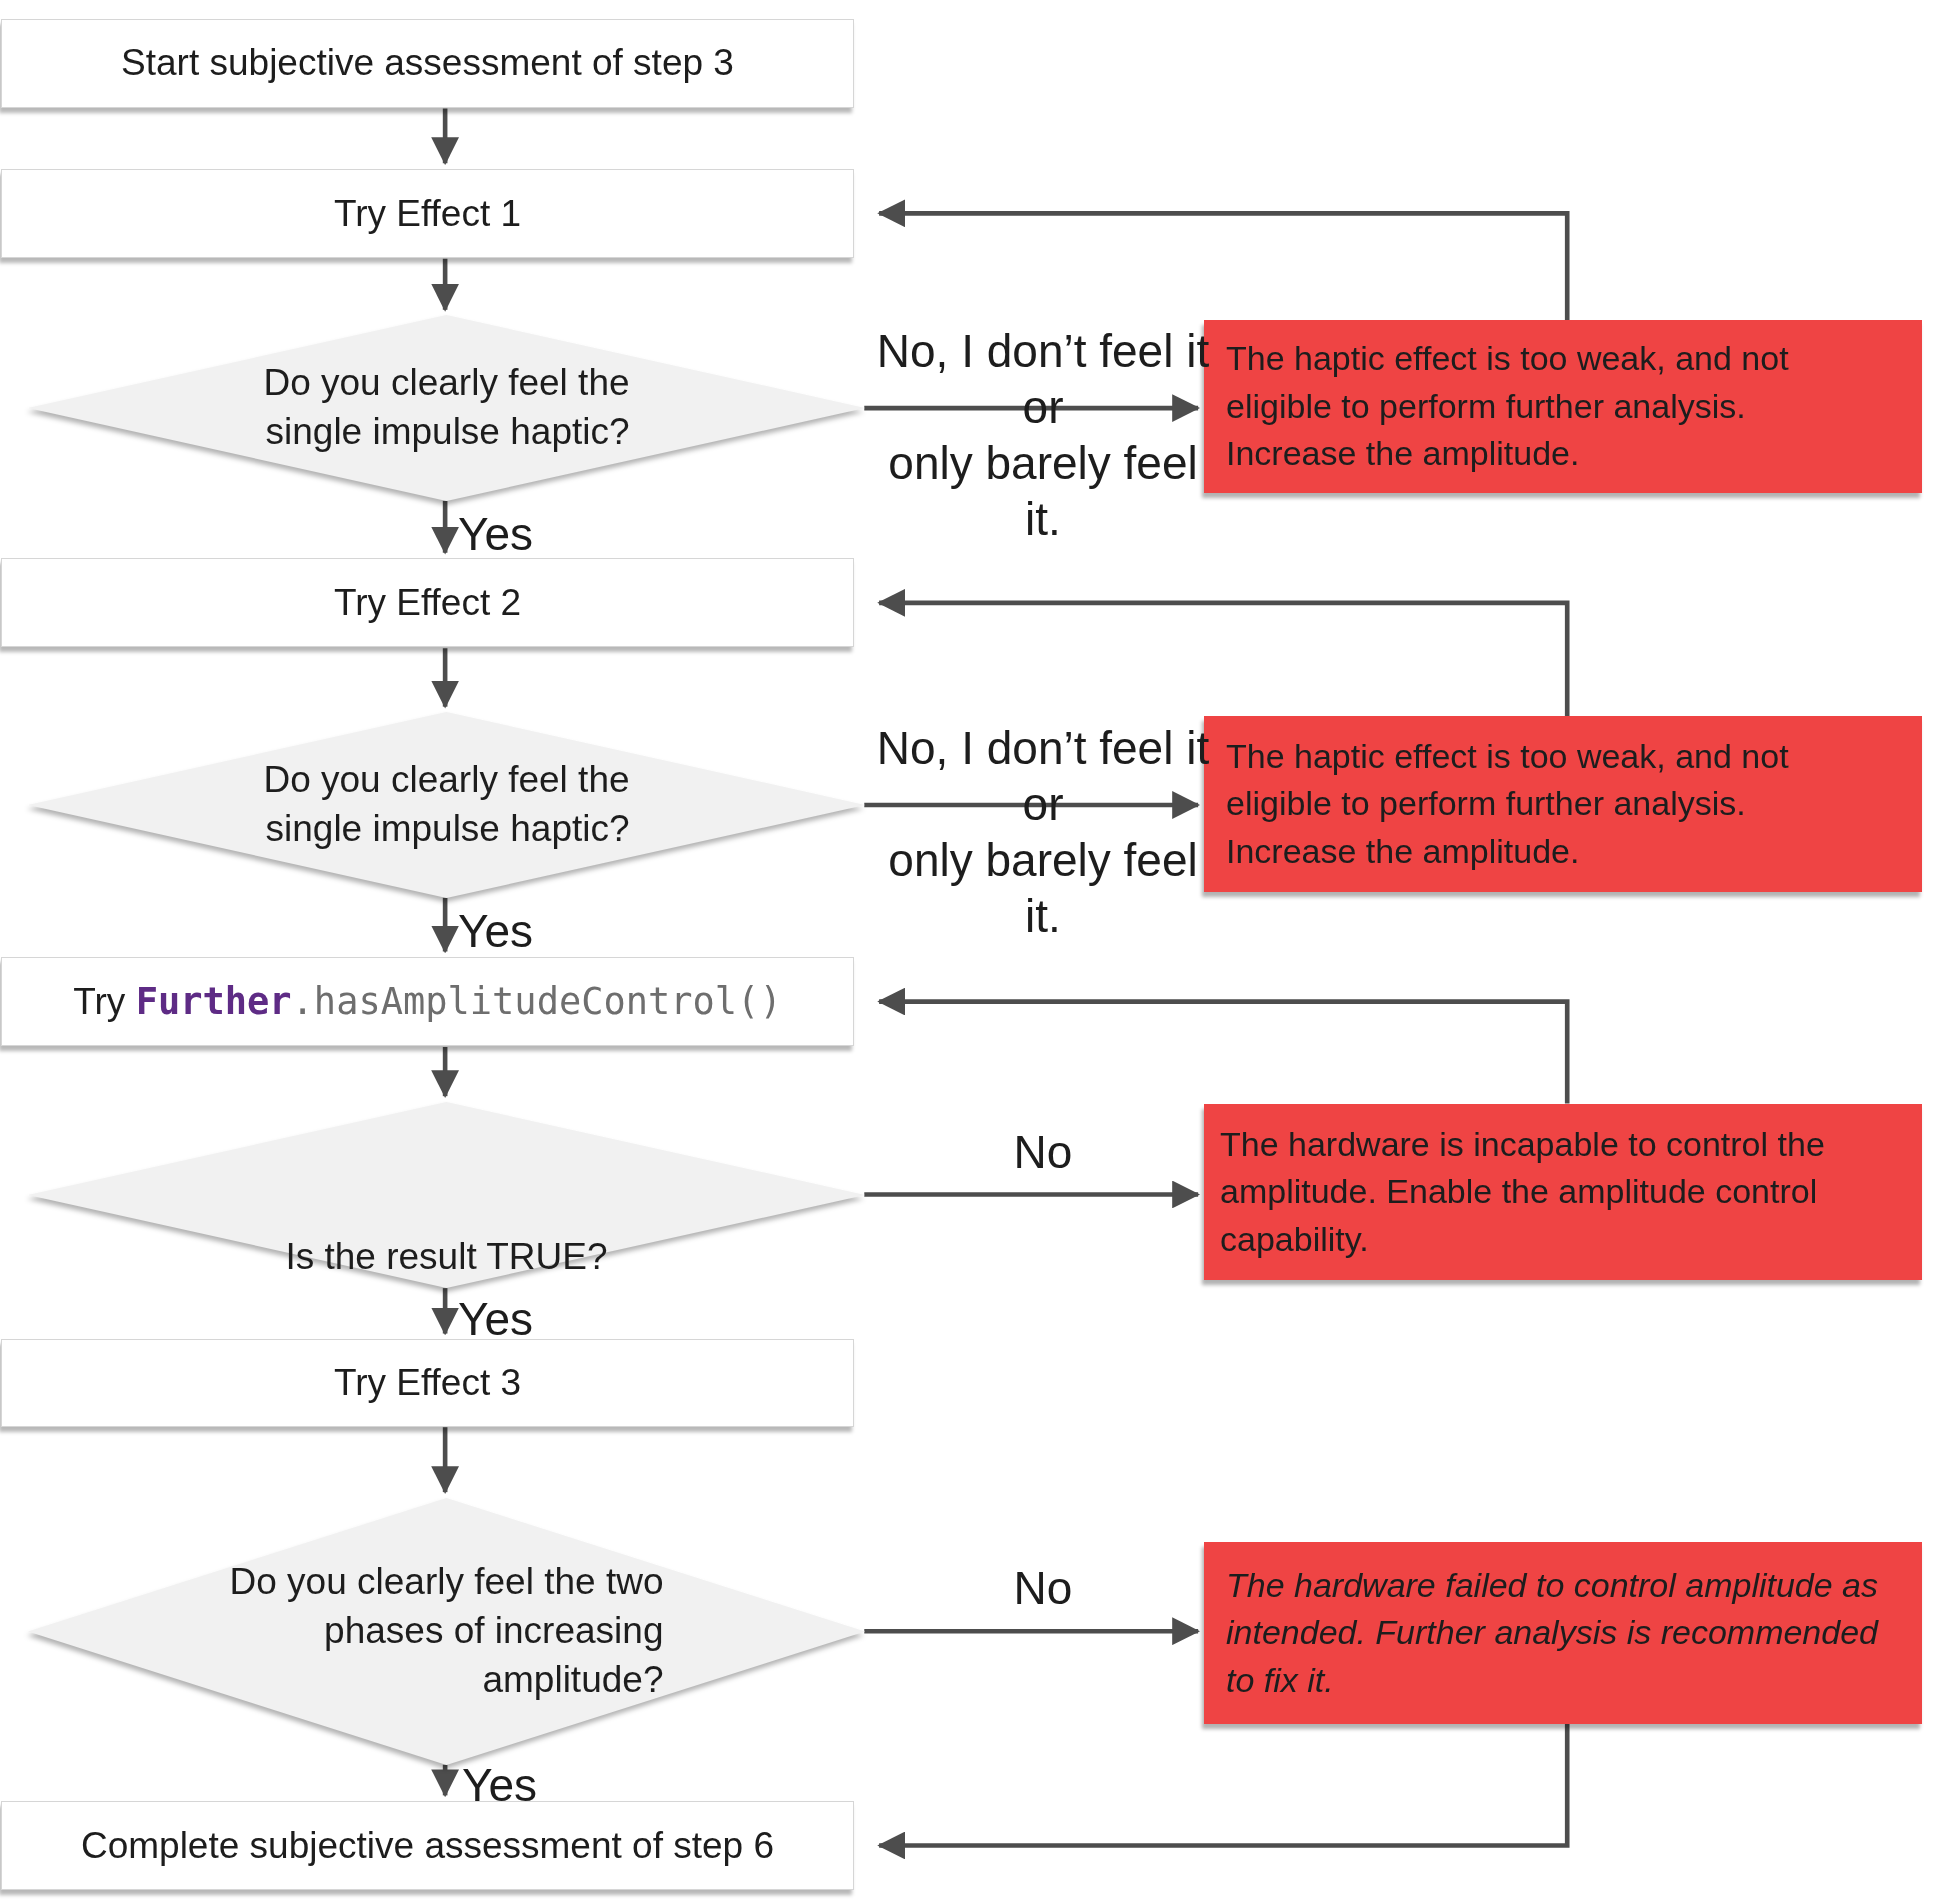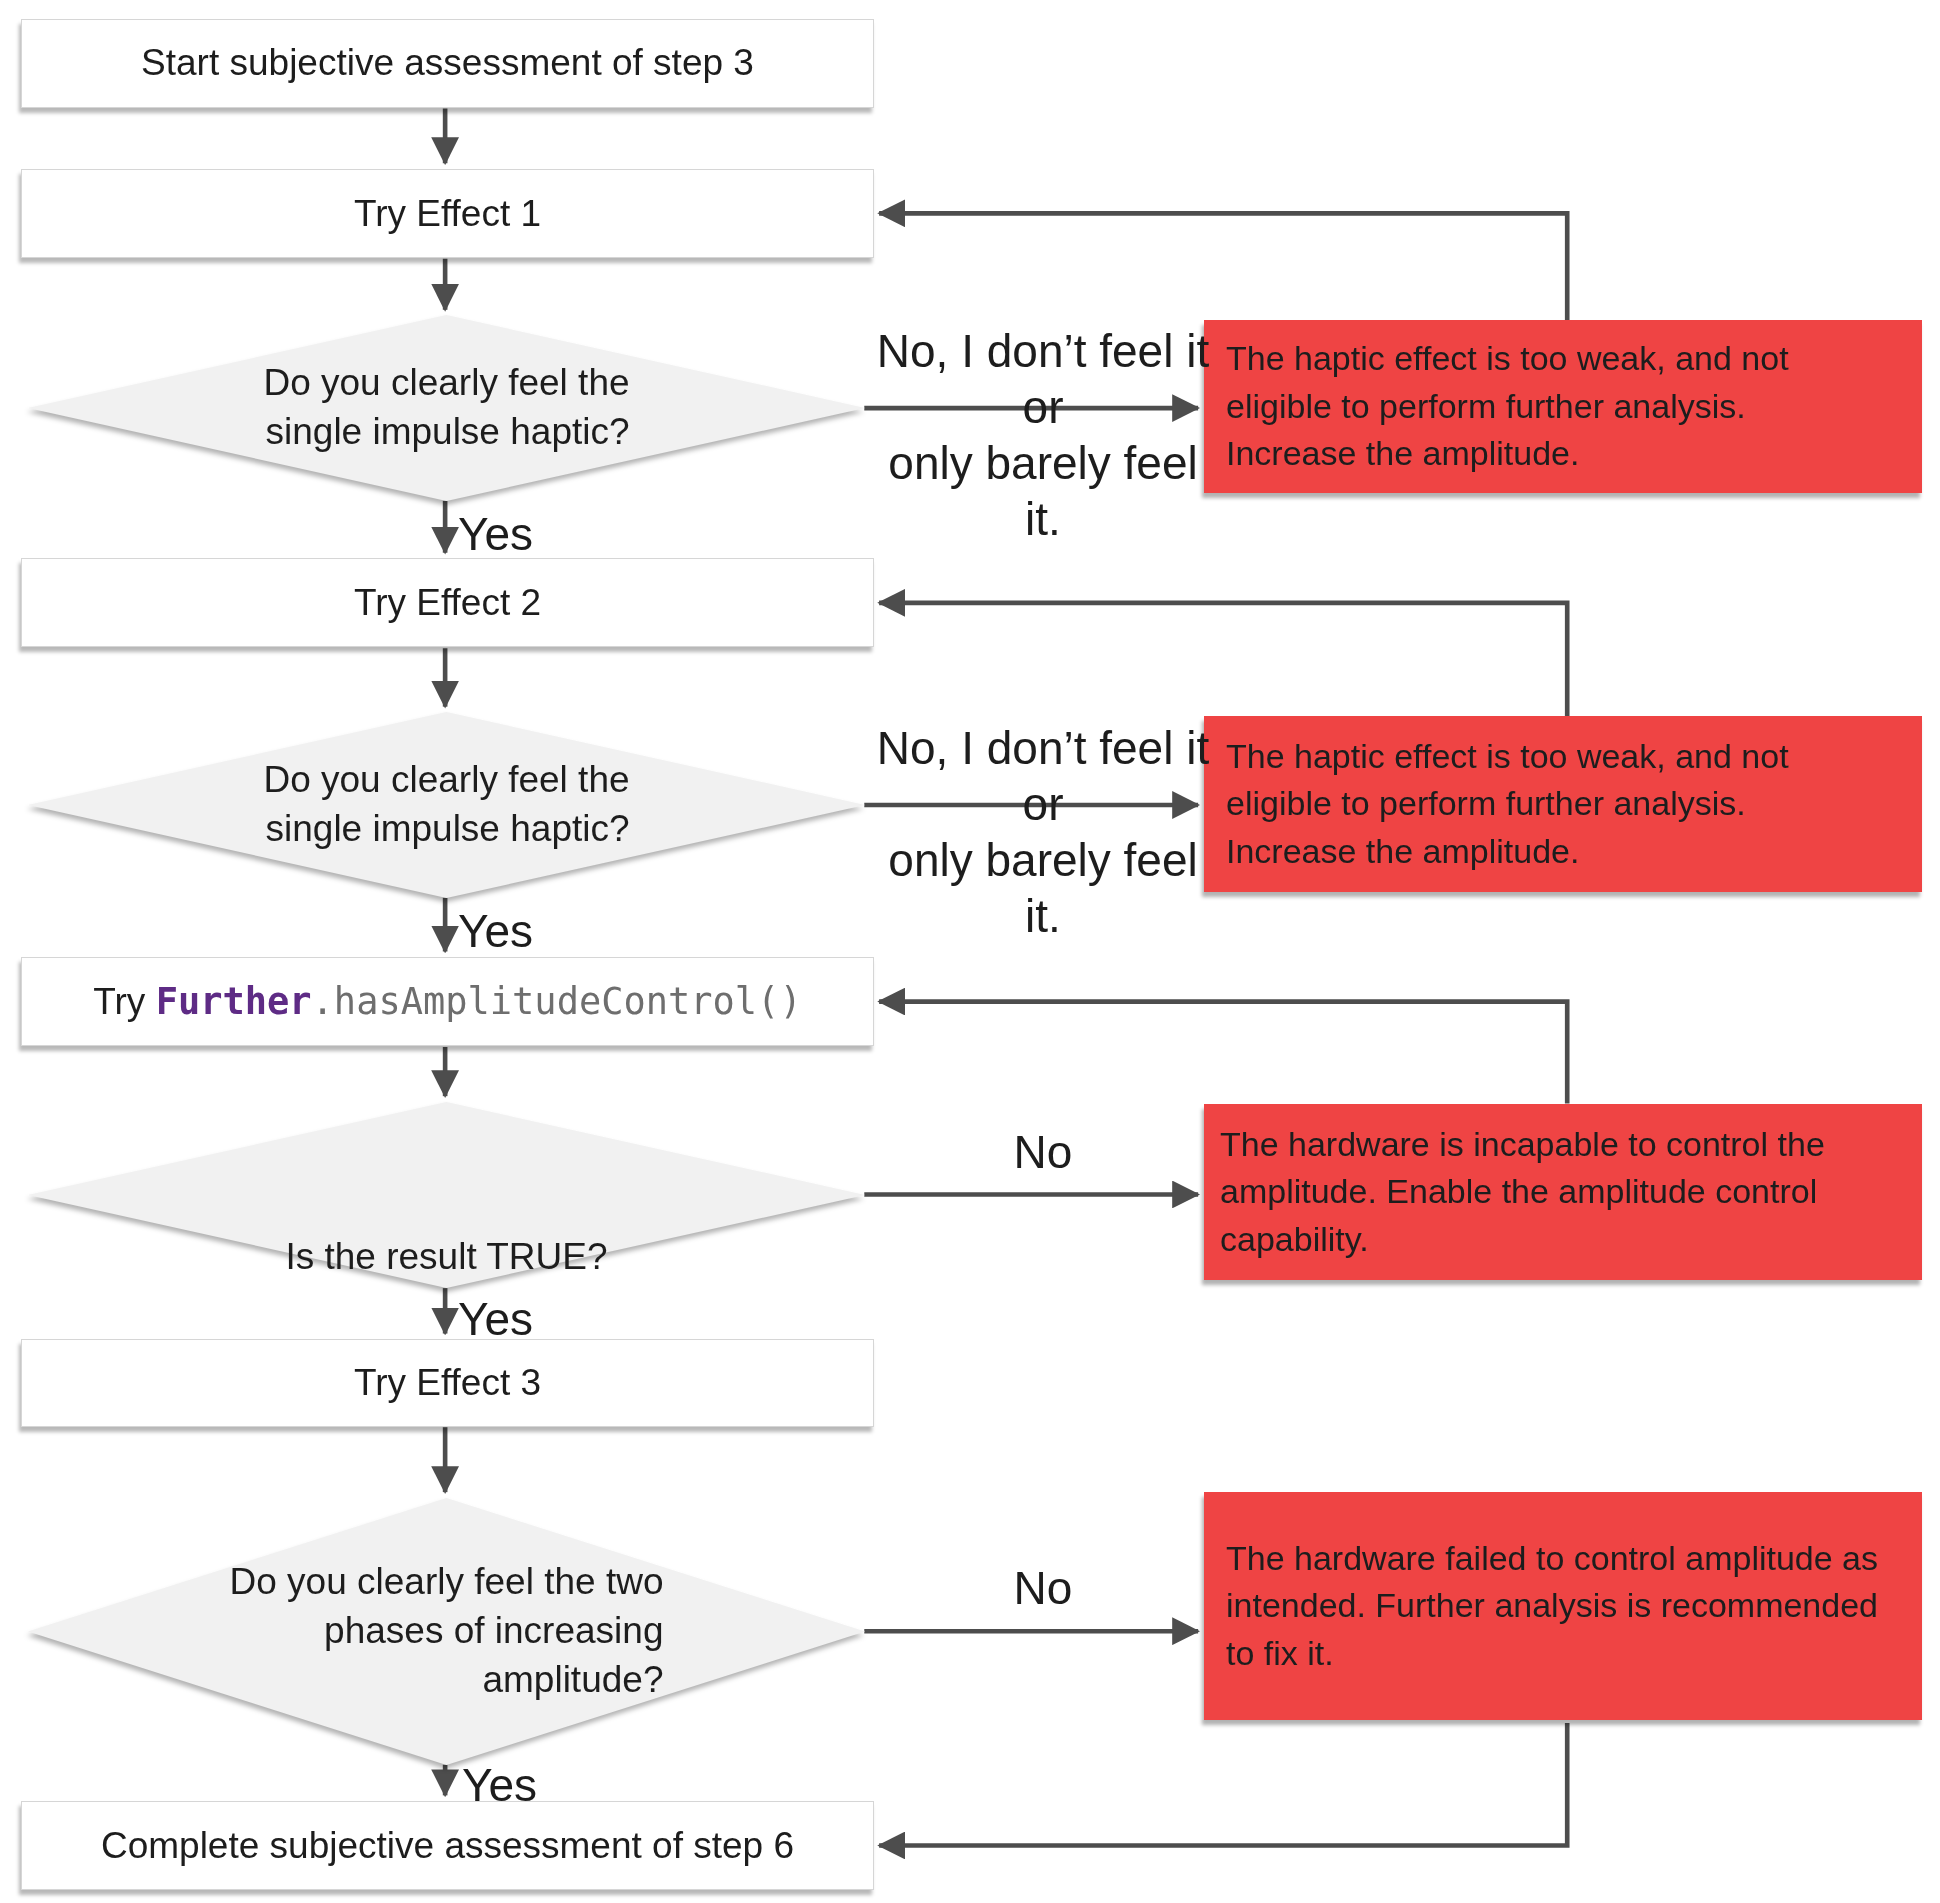--- a/index.html
+++ b/index.html
@@ -13,21 +13,21 @@
     overflow: hidden;
   }
   svg.connectors {
     position: absolute;
     left: 0; top: 0;
     width: 1940px; height: 1903px;
   }
   
   .rect-node {
     position: absolute;
-    left: 21px;
+    left: 1px;
     width: 853px;
     background: #ffffff;
     border: 0.9px solid #d6d6d6;
     box-shadow: -1.9px 4.6px 3.7px rgba(0,0,0,0.28);
     display: flex;
     align-items: center;
     justify-content: center;
     text-align: center;
     font-size: 37px;
     box-sizing: border-box;
@@ -181,21 +181,21 @@
   <div class="alert-node" style="top:716px;height:176px;">
     <span class="prewrap">The haptic effect is too weak, and not
 eligible to perform further analysis.
 Increase the amplitude.</span>
   </div>
   <div class="alert-node" style="top:1104px;height:176px;padding-left:16px;">
     <span class="prewrap">The hardware is incapable to control the
 amplitude. Enable the amplitude control
 capability.</span>
   </div>
-  <div class="alert-node" style="top:1492px;height:228px;">
+  <div class="alert-node" style="top:1542px;height:182px;font-style:italic;">
     <span class="prewrap">The hardware failed to control amplitude as
 intended. Further analysis is recommended
 to fix it.</span>
   </div>
 
   <div class="edge-label center" style="left:867px;top:323px;width:352px;">No, I don’t feel it or
 only barely feel it.</div>
   <div class="edge-label center" style="left:867px;top:720px;width:352px;">No, I don’t feel it or
 only barely feel it.</div>
   <div class="edge-label center" style="left:867px;top:1124px;width:352px;">No</div>

